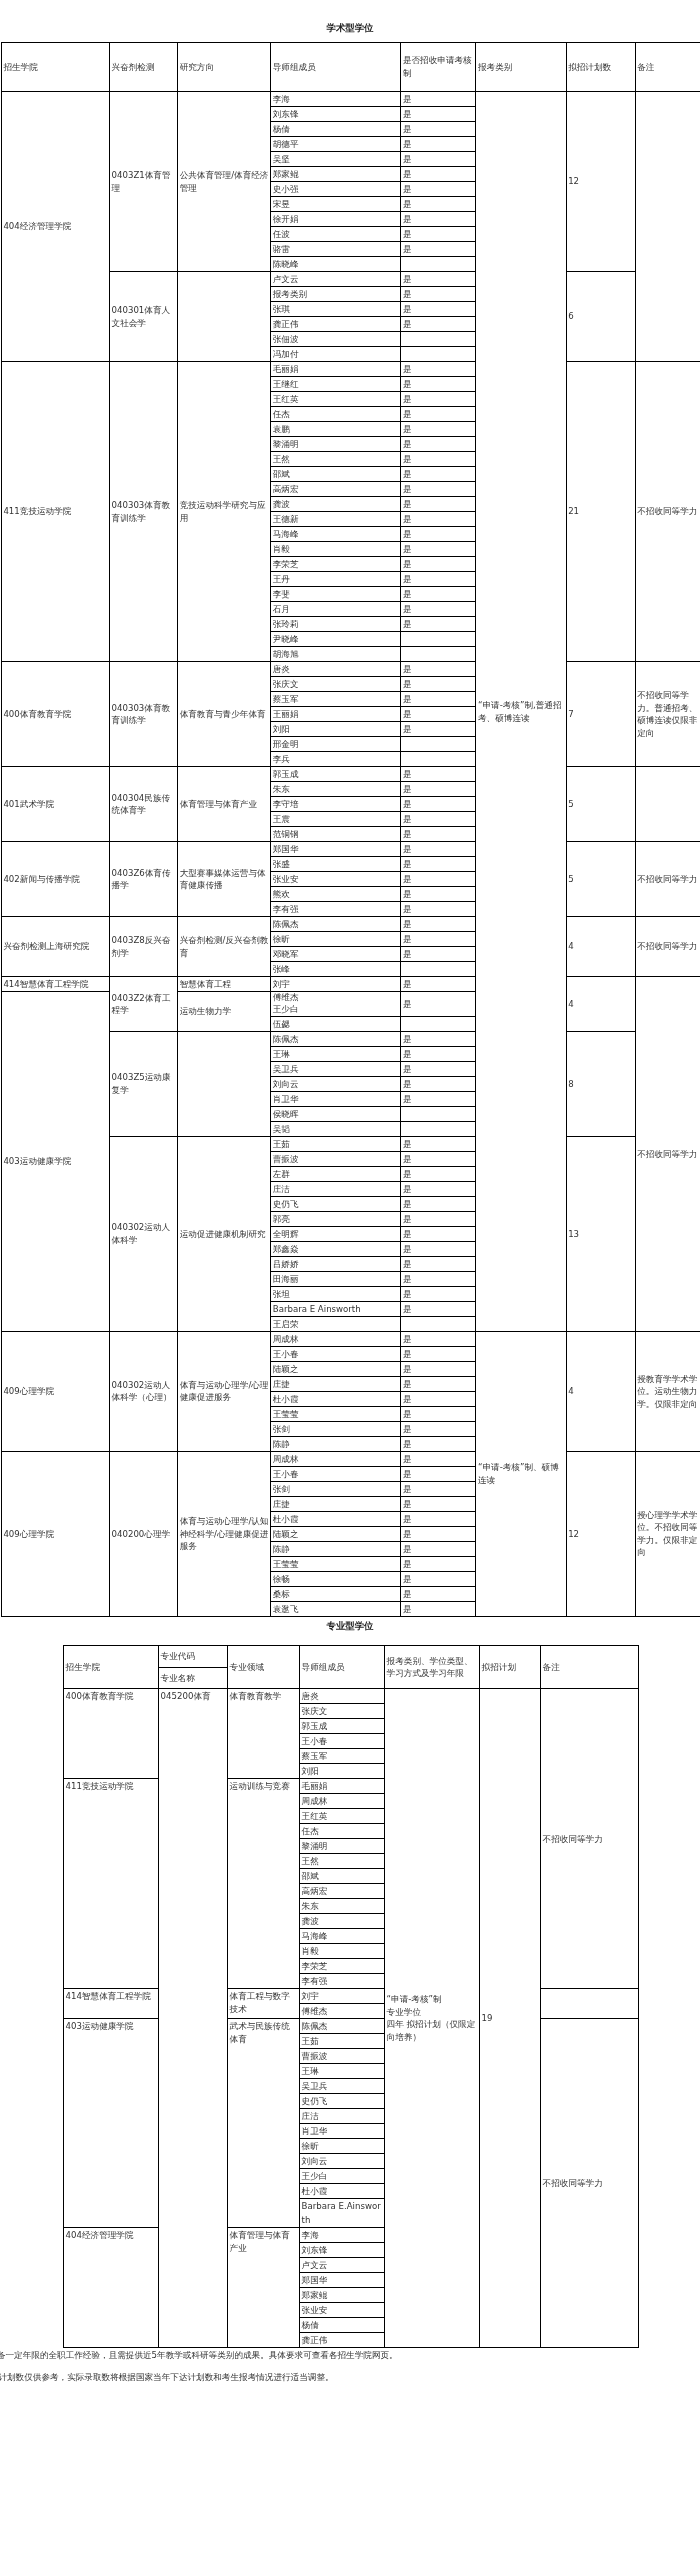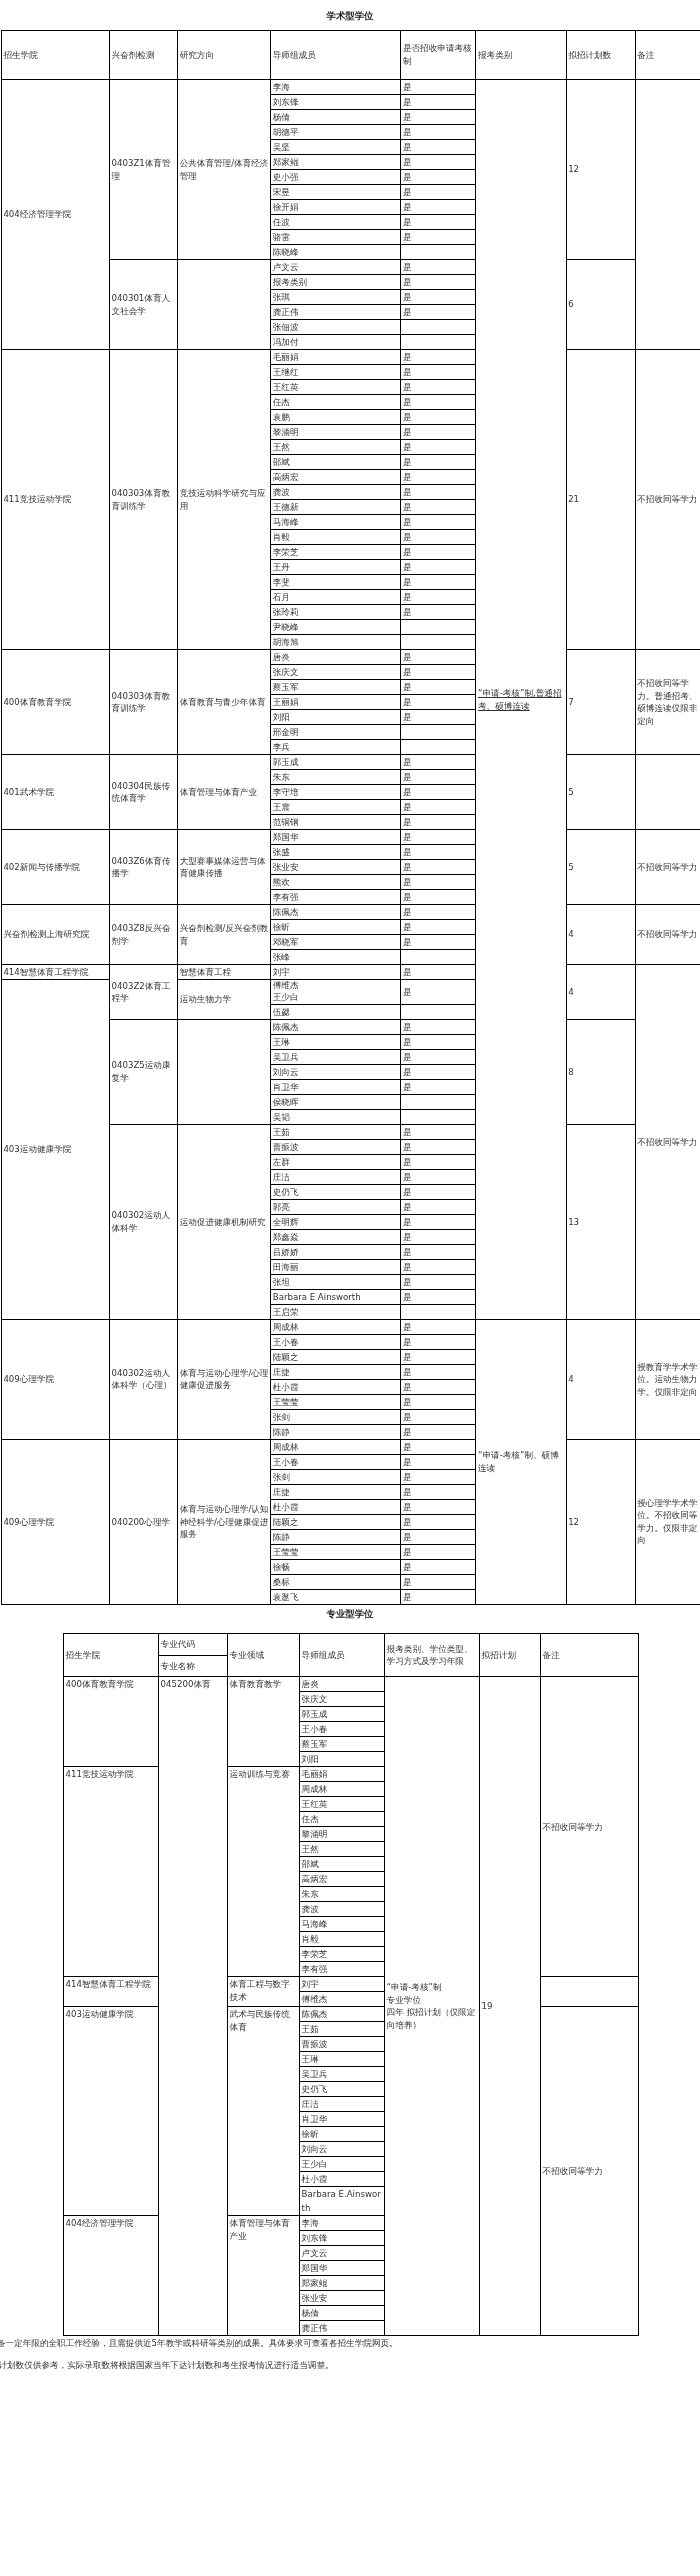--- a/index.html
+++ b/index.html
@@ -11,21 +11,21 @@
     line-height: 1.45;
   }
   .section-title {
     text-align: center;
     font-size: 9.4px;
     font-weight: bold;
     color: #222;
     height: 17.3px;
     line-height: 17.3px;
   }
-  .sec1-title { padding-top: 6px; height: 23.6px; line-height: 20.4px; }
+  .sec1-title { padding-top: 18px; height: 23.6px; line-height: 20.4px; }
   table { border-collapse: collapse; table-layout: fixed; }
   td {
     border: 0.8px solid #000;
     vertical-align: middle;
     padding: 0.8px 1.6px;
     word-break: break-all;
   }
   #academic { width: 700px; margin-left: 0.8px; }
   #academic td.name, #academic td.yes { height: 14px; padding: 0 1.6px; line-height: 14px; }
   #academic td.hdr { height: 47px; }
@@ -70,21 +70,21 @@
       <td class="hdr">报考类别</td>
       <td class="hdr">拟招计划数</td>
       <td class="hdr">备注</td>
     </tr>
   <tr>
         <td rowspan="18">404经济管理学院</td>
         <td rowspan="12">0403Z1体育管理</td>
         <td rowspan="12">公共体育管理/体育经济管理</td>
         <td class="name">李海</td>
         <td class="yes">是</td>
-        <td rowspan="82" style="vertical-align: middle; text-decoration: underline;">“申请-考核”制,普通招考、硕博连读</td>
+        <td rowspan="82" style="vertical-align: middle;">“申请-考核”制,普通招考、硕博连读</td>
         <td rowspan="12">12</td>
         <td rowspan="18"></td>
       </tr>
       <tr>
         <td class="name">刘东锋</td>
         <td class="yes">是</td>
       </tr>
       <tr>
         <td class="name">杨倩</td>
         <td class="yes">是</td>

